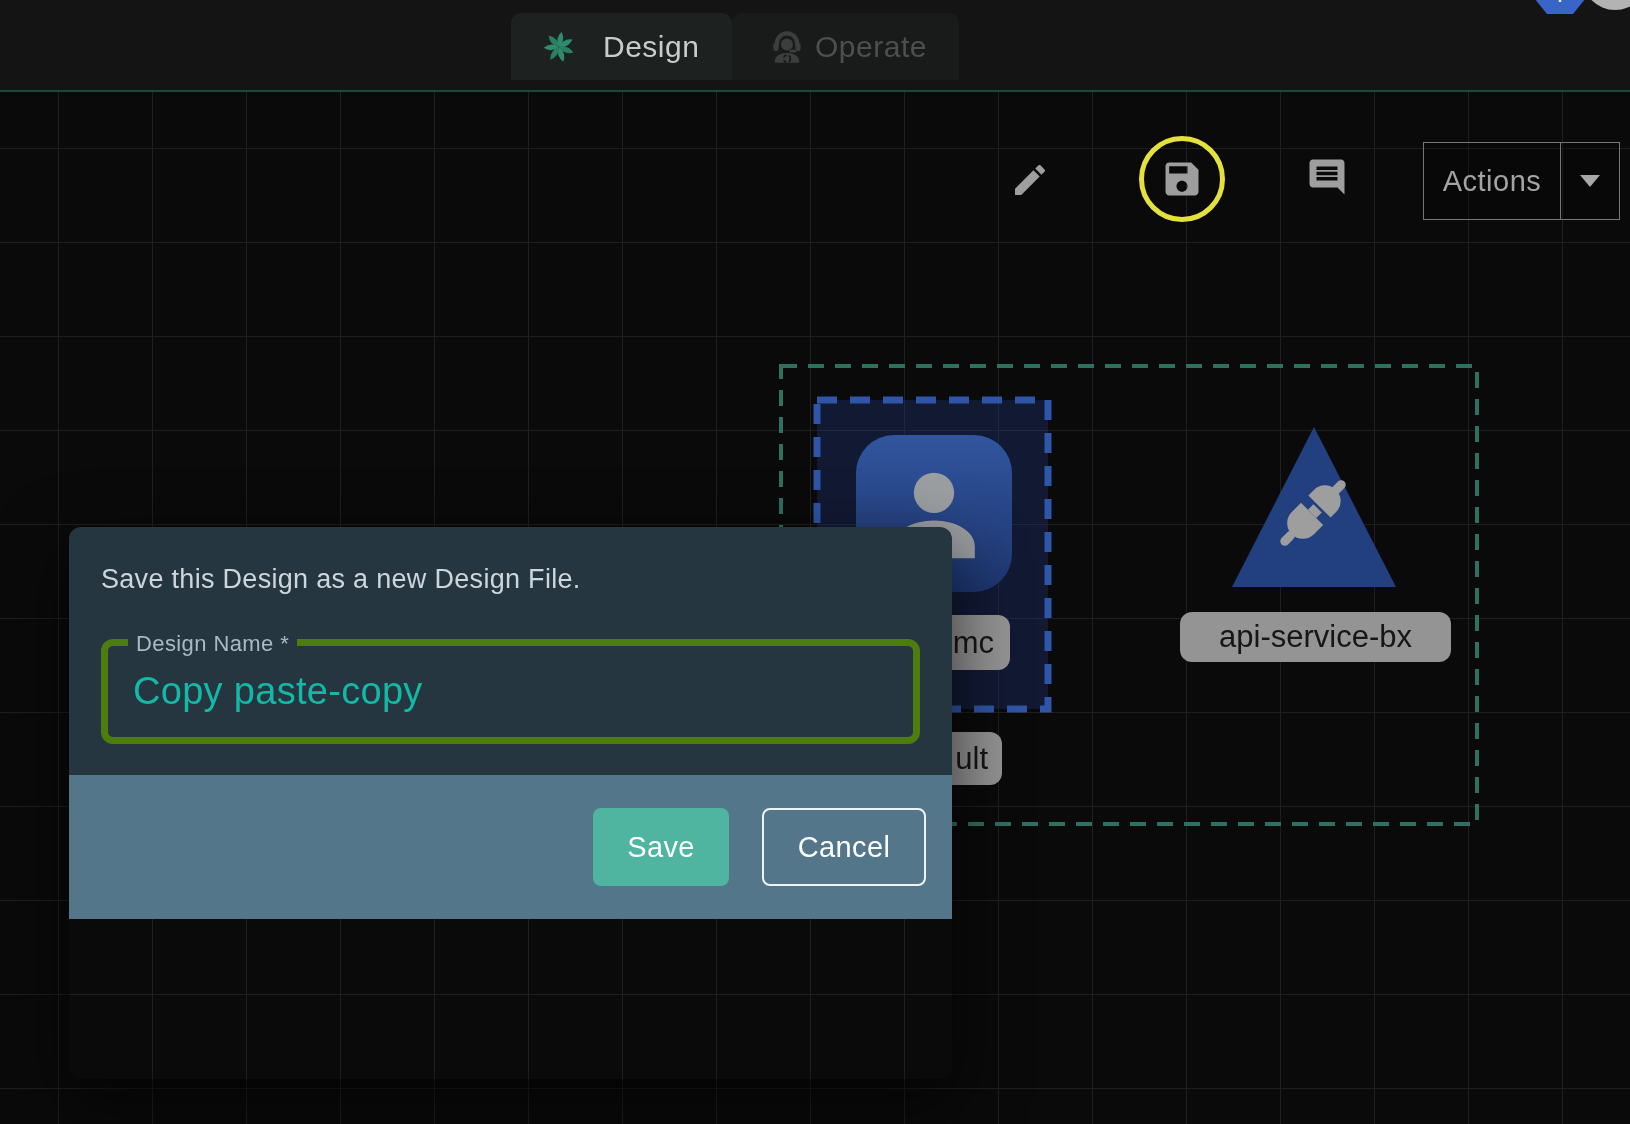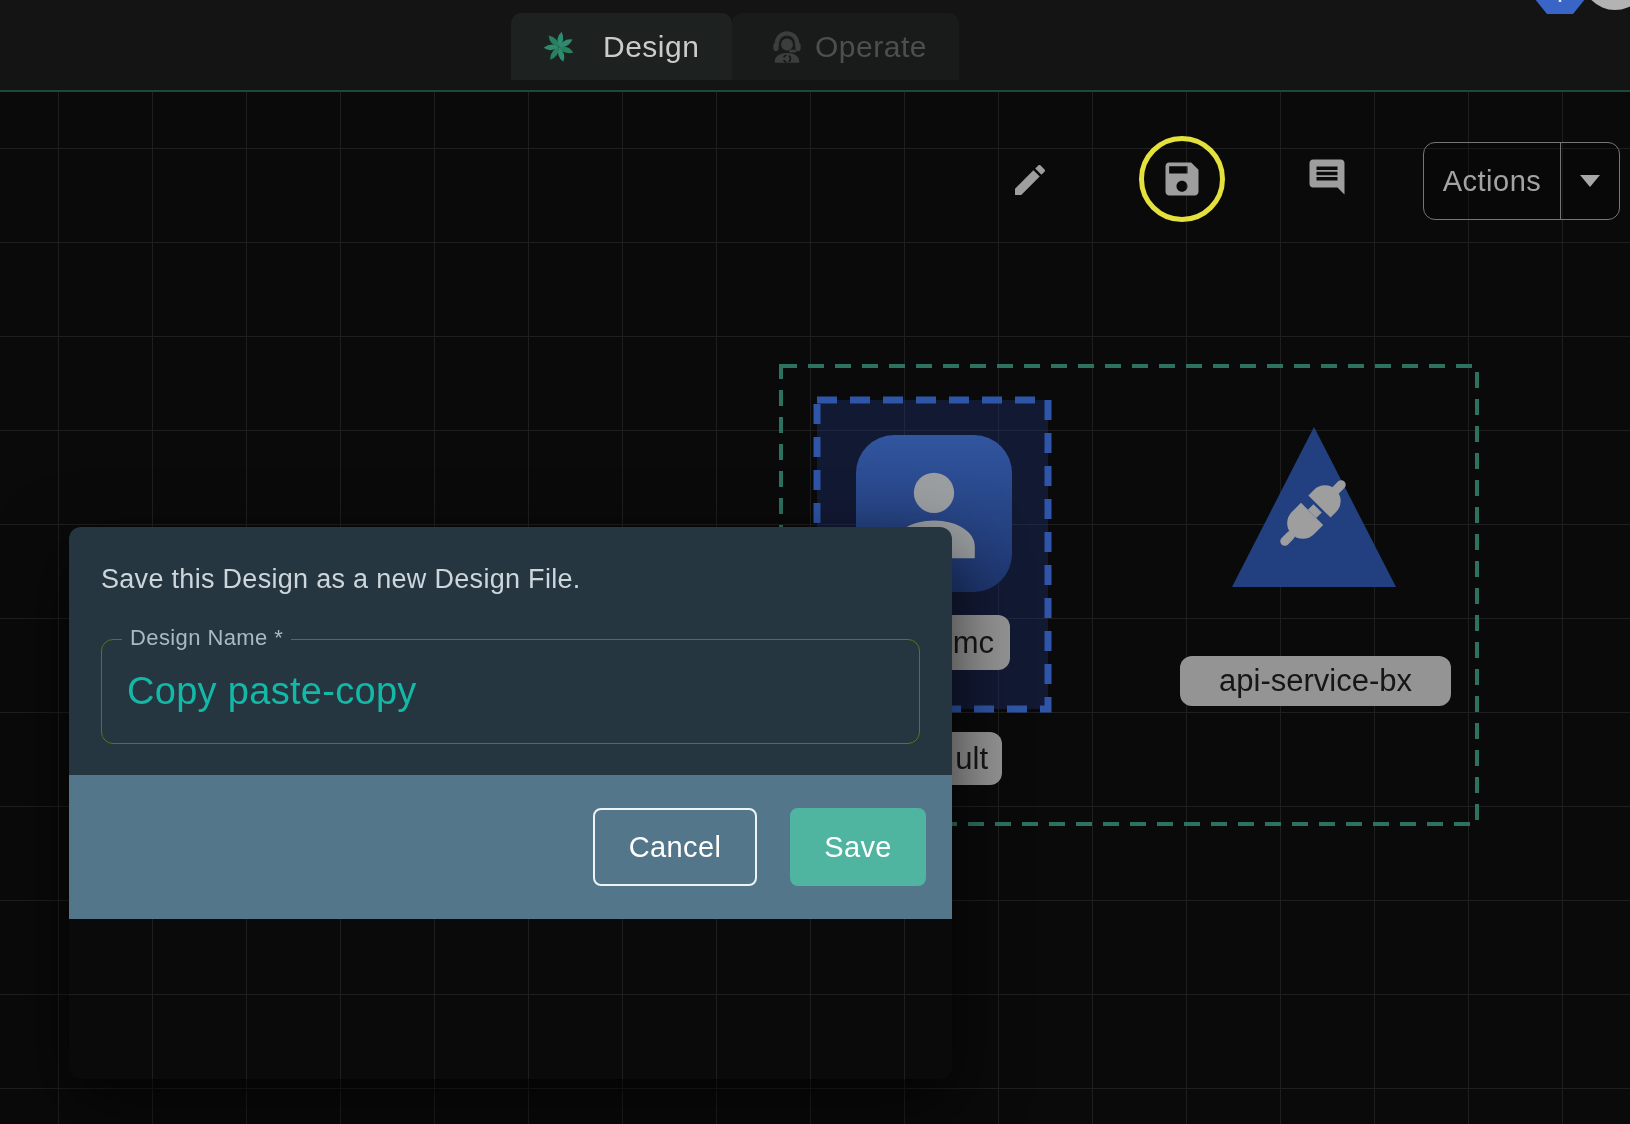--- a/index.html
+++ b/index.html
@@ -35,53 +35,53 @@
                background:linear-gradient(180deg,#31559f 0%, #1e366f 100%);
                display:flex; align-items:center; justify-content:center; }
 
   .node-triangle { position:absolute; left:1232px; top:343px; width:0; height:0;
                    border-left:82px solid transparent; border-right:82px solid transparent;
                    border-bottom:160px solid #22407f; }
   .plug-wrap { position:absolute; left:1266px; top:382px; }
 
   .node-label { position:absolute; background:#949494; color:#161616;
                 border-radius:12px; font-size:31px; display:flex; align-items:center; }
-  .label-api { left:1180px; top:528px; width:271px; height:50px; justify-content:center;margin-top:44px; }
+  .label-api { left:1180px; top:528px; width:271px; height:50px; justify-content:center; }
   .label-mc  { left:860px; top:531px; width:150px; height:55px; justify-content:flex-end; padding-right:16px; }
   .label-ult { left:860px; top:648px; width:142px; height:53px; justify-content:flex-end; padding-right:14px; }
 
   
   .icon-btn { position:absolute; cursor:pointer; }
   .pencil-btn  { left:1010px; top:76px; }
   .save-ring { position:absolute; left:1139px; top:52px; width:86px; height:86px;
                border:5px solid #e4e13c; border-radius:50%; }
   .floppy-btn  { left:1160px; top:73px; }
   .comment-btn { left:1306px; top:72px; }
 
   .actions-btn { position:absolute; left:1423px; top:58px; width:197px; height:78px;
-                 border:1px solid #767676; border-radius:12px; display:flex;
+                 border:1px solid #767676; border-radius:0; display:flex;
                  align-items:stretch; cursor:pointer; background:rgba(0,0,0,0.2); }
   .actions-main { flex:1; display:flex; align-items:center; justify-content:center;
                   font-size:29px; color:#a3a3a3; letter-spacing:.5px; }
   .actions-divider { width:1px; background:#767676; }
   .actions-caret-zone { width:58px; display:flex; align-items:center; justify-content:center; }
   .caret-down { width:0; height:0; border-left:10px solid transparent;
                 border-right:10px solid transparent; border-top:12px solid #a8a8a8; }
 
   
   .modal { position:absolute; left:69px; top:527px; width:883px; height:552px;
            border-radius:12px; overflow:hidden; z-index:10;
            box-shadow:0 24px 70px rgba(0,0,0,0.65); }
   .modal-header { height:160px; background:#53768a; display:flex; align-items:center;
                   justify-content:space-between; padding:0 32px 0 29px; }
   .modal-title { font-size:34px; color:#fbfcfc; letter-spacing:.3px; }
   .modal-body { height:248px; background:#253641; padding:1px 32px; }
   .modal-desc { padding-top:36px; font-size:27px; color:#ccd6db; letter-spacing:.3px; }
   .field { position:relative; margin-top:44px; height:105px;
-           border:1px solid #4d7c0f; border-radius:12px; }
+           border:7px solid #4d7c0f; border-radius:12px; }
   .field-label { position:absolute; top:-15px; left:20px; padding:0 8px;
                  background:#253641; font-size:22px; color:#a9bac2; letter-spacing:.4px; }
   .field-input { width:100%; height:100%; background:transparent; border:none; outline:none;
                  font-family:Liberation Sans, sans-serif; font-size:38px; color:#14b8a6;
                  padding-left:25px; letter-spacing:.3px; }
   .modal-footer { height:144px; background:#53768a; display:flex; align-items:center;
                   justify-content:flex-end; gap:33px; padding-right:26px; }
   .btn { height:78px; border-radius:8px; font-family:"Liberation Sans", sans-serif;
          font-size:29px; color:#ffffff; cursor:pointer; letter-spacing:.4px; }
   .btn-cancel { width:164px; background:transparent; border:2px solid #eef3f5; }
@@ -206,18 +206,18 @@
 
     <div class="modal-body">
       <div class="modal-desc">Save this Design as a new Design File.</div>
       <div class="field">
         <span class="field-label">Design Name *</span>
         <input class="field-input" type="text" value="Copy paste-copy" style="">
       </div>
     </div>
 
     <div class="modal-footer">
+      <button class="btn btn-save">Save</button>
       <button class="btn btn-cancel">Cancel</button>
-      <button class="btn btn-save">Save</button>
     </div>
   </div>
 
 </div>
 
 </body></html>

